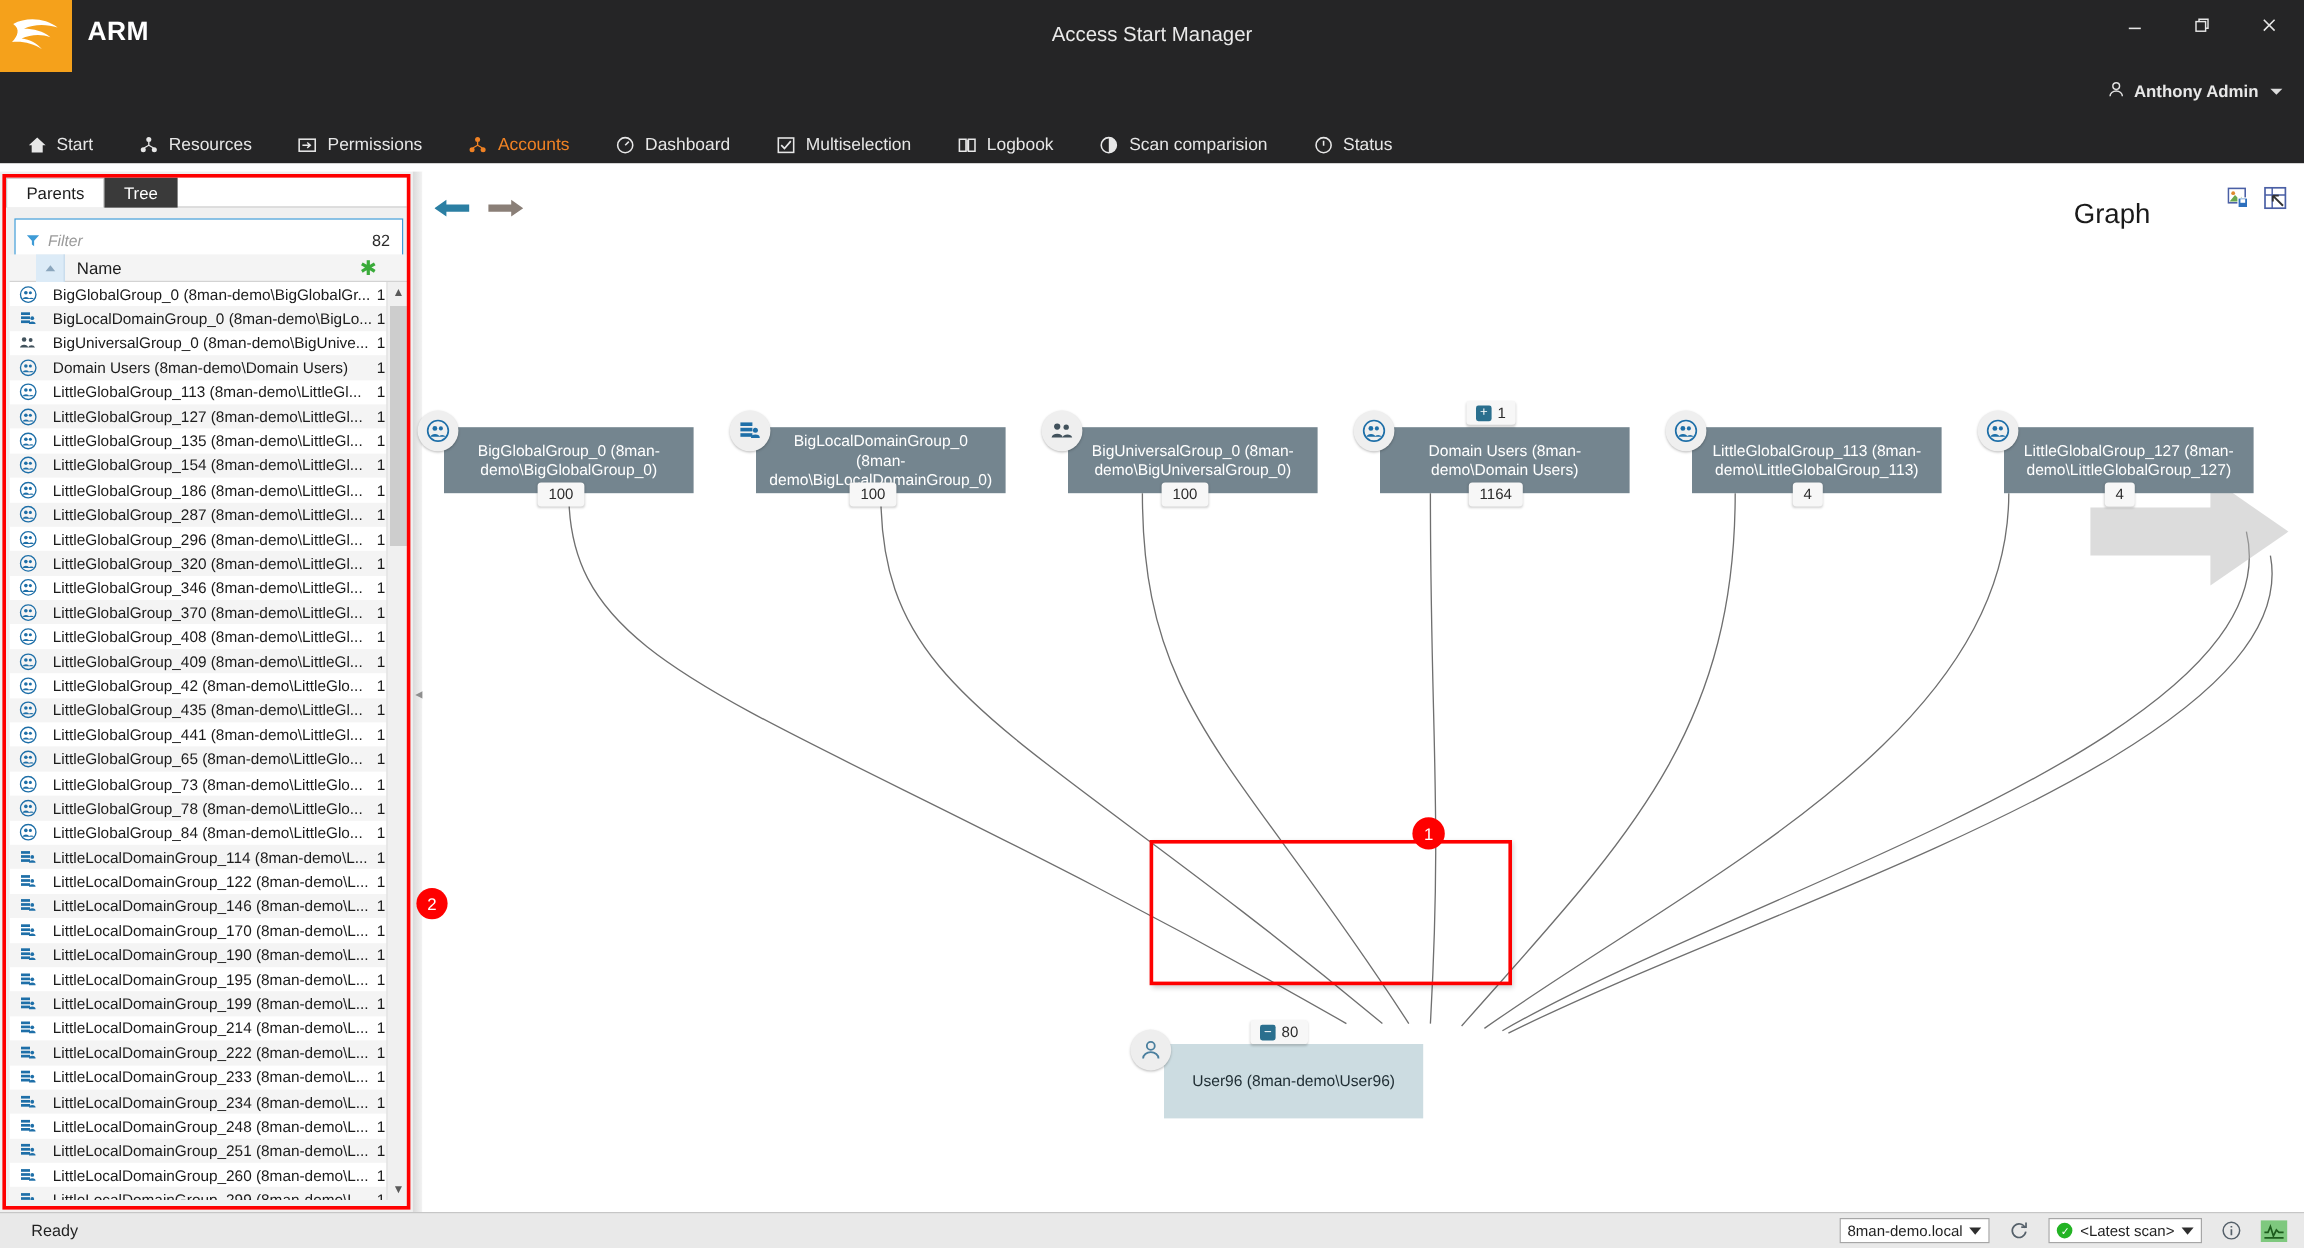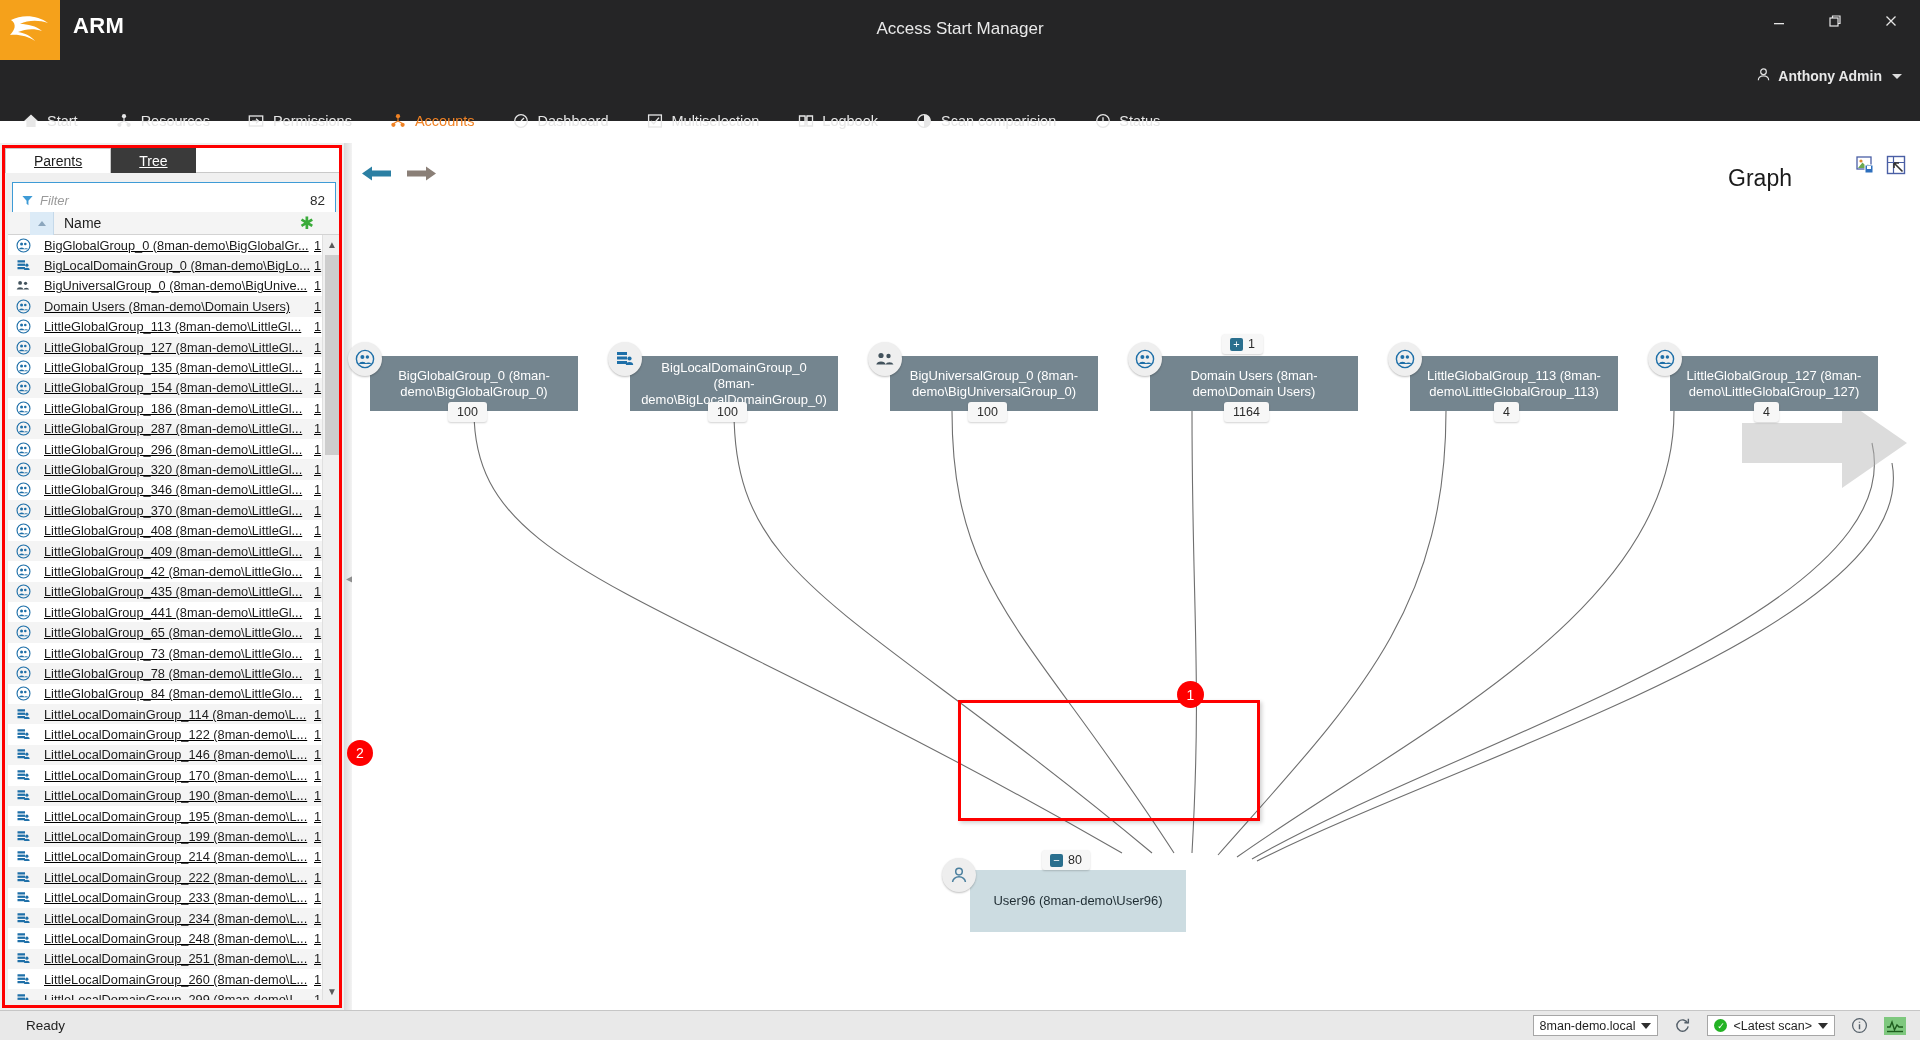--- a/index.html
+++ b/index.html
@@ -5,21 +5,21 @@
   * { box-sizing: border-box; margin: 0; padding: 0; }
   html, body {
     width: 1920px; height: 1040px;
     font-family: "Liberation Sans", sans-serif;
     overflow: hidden; background: #fff;
   }
   #app { position: relative; width: 1920px; height: 1040px; }
 
   
   .topbar {
-    position: absolute; left: 0; top: 0; width: 1920px; height: 121px;
+    position: absolute; left: 0; top: 0; width: 1920px; height: 136px;
     background: #252526;
   }
   .logo-tile {
     position: absolute; left: 0; top: 0; width: 60px; height: 60px;
     background: #f5a11b; display: flex; align-items: center; justify-content: center;
   }
   .brand {
     position: absolute; left: 73px; top: 13px;
     color: #ffffff; font-size: 22px; font-weight: bold; letter-spacing: .3px;
   }
@@ -75,22 +75,22 @@
     position: absolute; left: 2px; top: 145px; width: 340px; height: 863px;
     border: 3px solid #fe0000; pointer-events: none; z-index: 40;
   }
   .badge2 {
     position: absolute; left: 347px; top: 740px; width: 26px; height: 26px;
     border-radius: 50%; background: #fe0000; color: #fff; font-size: 14px;
     display: flex; align-items: center; justify-content: center; z-index: 45;
   }
   .tabs { position: absolute; left: 5px; top: 148px; display: flex; }
   .tab {
-    height: 25px; padding: 0 28px; display: flex; align-items: center;
-    font-size: 14px; cursor: default; text-decoration: underline;
+    height: 25px; padding: 0 16px; display: flex; align-items: center;
+    font-size: 14px; cursor: default;
   }
   .tab.active { background: #ffffff; color: #1c1c1c; border: 1px solid #c9c9c9; border-bottom: 0; }
   .tab.inactive { background: #3a3a3a; color: #ffffff; }
   .tabs-fill { position:absolute; left:5px; top:148px; width:334px; height:25px; background:#ffffff; border-bottom:1px solid #c9c9c9; }
 
   .filterwrap {
     position: absolute; left: 12px; top: 182px; width: 324px; height: 36px;
     background: #fff; border: 1px solid #3e9bd6; display: flex; align-items: center;
   }
   .filter-icon { margin: 0 6px 0 8px; display:flex; }
@@ -111,21 +111,21 @@
   }
   .sort-asc {
     width: 0; height: 0; border-left: 4px solid transparent; border-right: 4px solid transparent;
     border-bottom: 5px solid #8ba6bd;
   }
   .colhead .colname { margin-left: 10px; font-size: 14px; color: #1d1d1d; }
   .colhead .aster { margin-left: auto; margin-right: 26px; color: #3aab3a; font-size: 17px; }
 
   .list {
     position: absolute; left: 8px; top: 235px; width: 332px; height: 765px;
-    overflow: hidden; background: #ffffff; text-decoration: underline;
+    overflow: hidden; background: #ffffff;
   }
   .row {
     height: 20.4px; display: flex; align-items: center; font-size: 12.8px; color: #1b1b1b;
     padding-left: 4px;
   }
   .row.alt { background: #f4f4f4; }
   .row .ico { width: 22px; display: flex; justify-content: center; align-items: center; }
   .row .nm { flex: 1; margin-left: 10px; white-space: nowrap; overflow: hidden; }
   .row .ct { width: 26px; text-align: left; }
 

